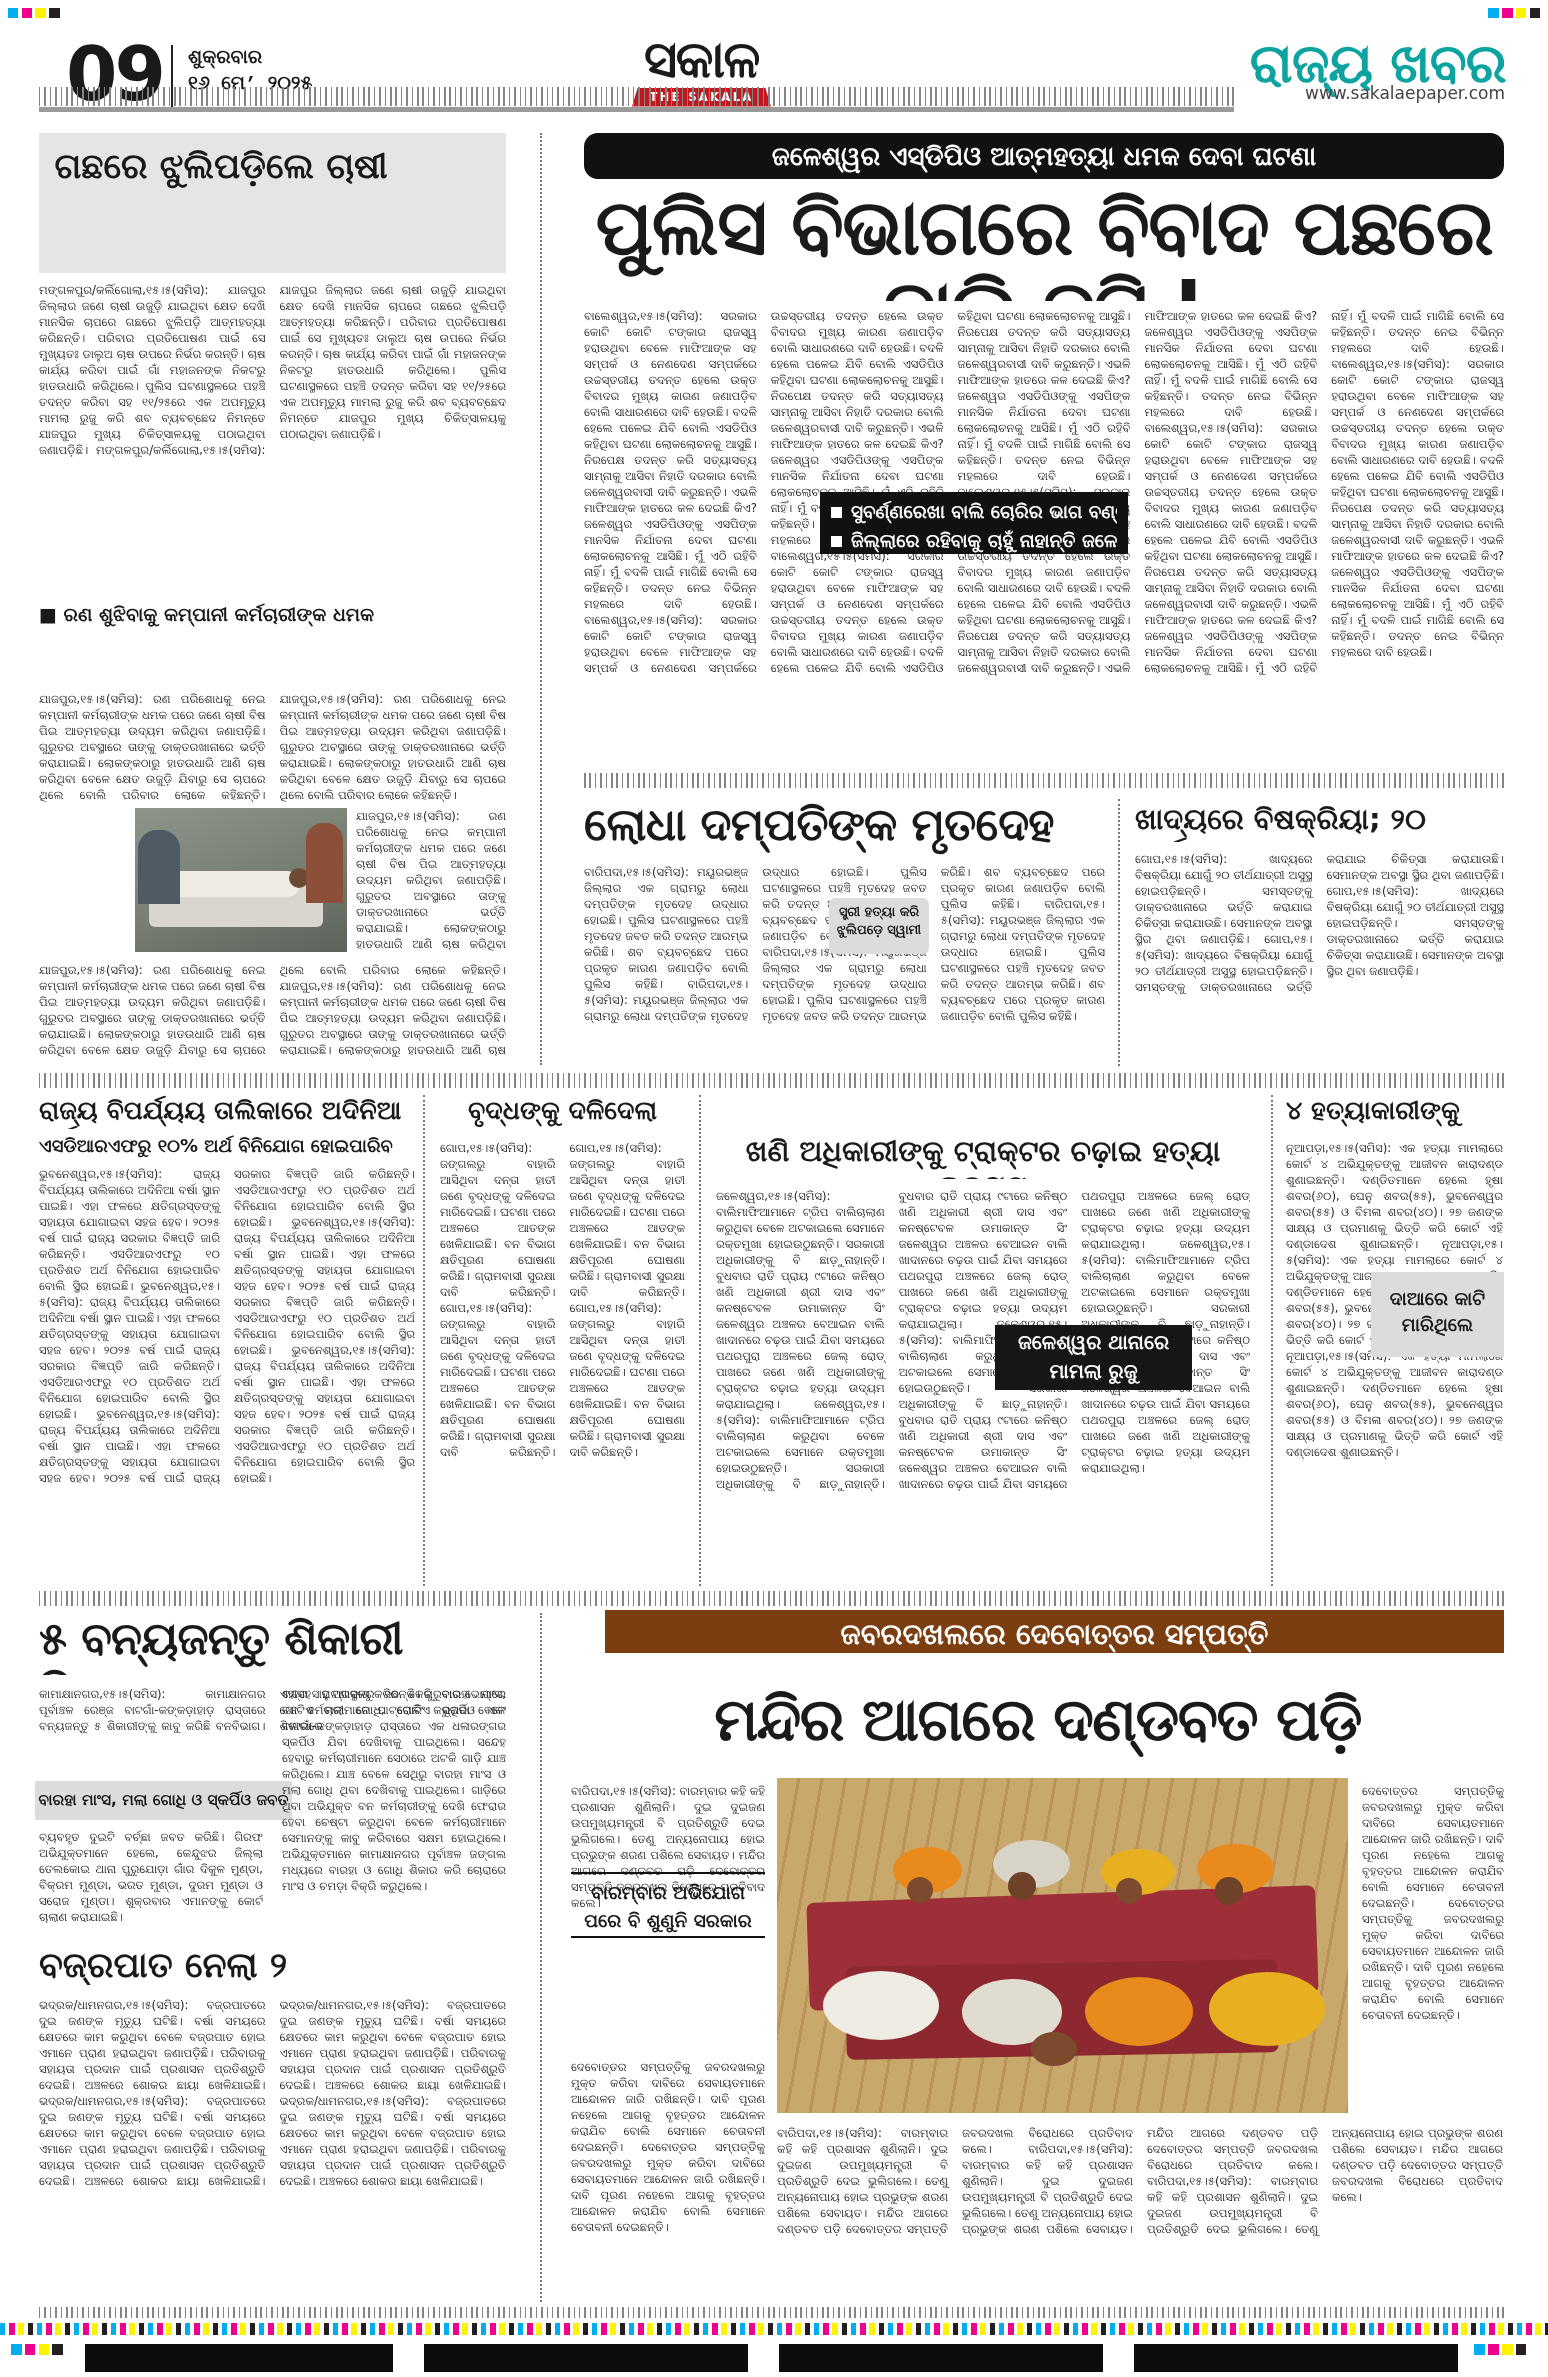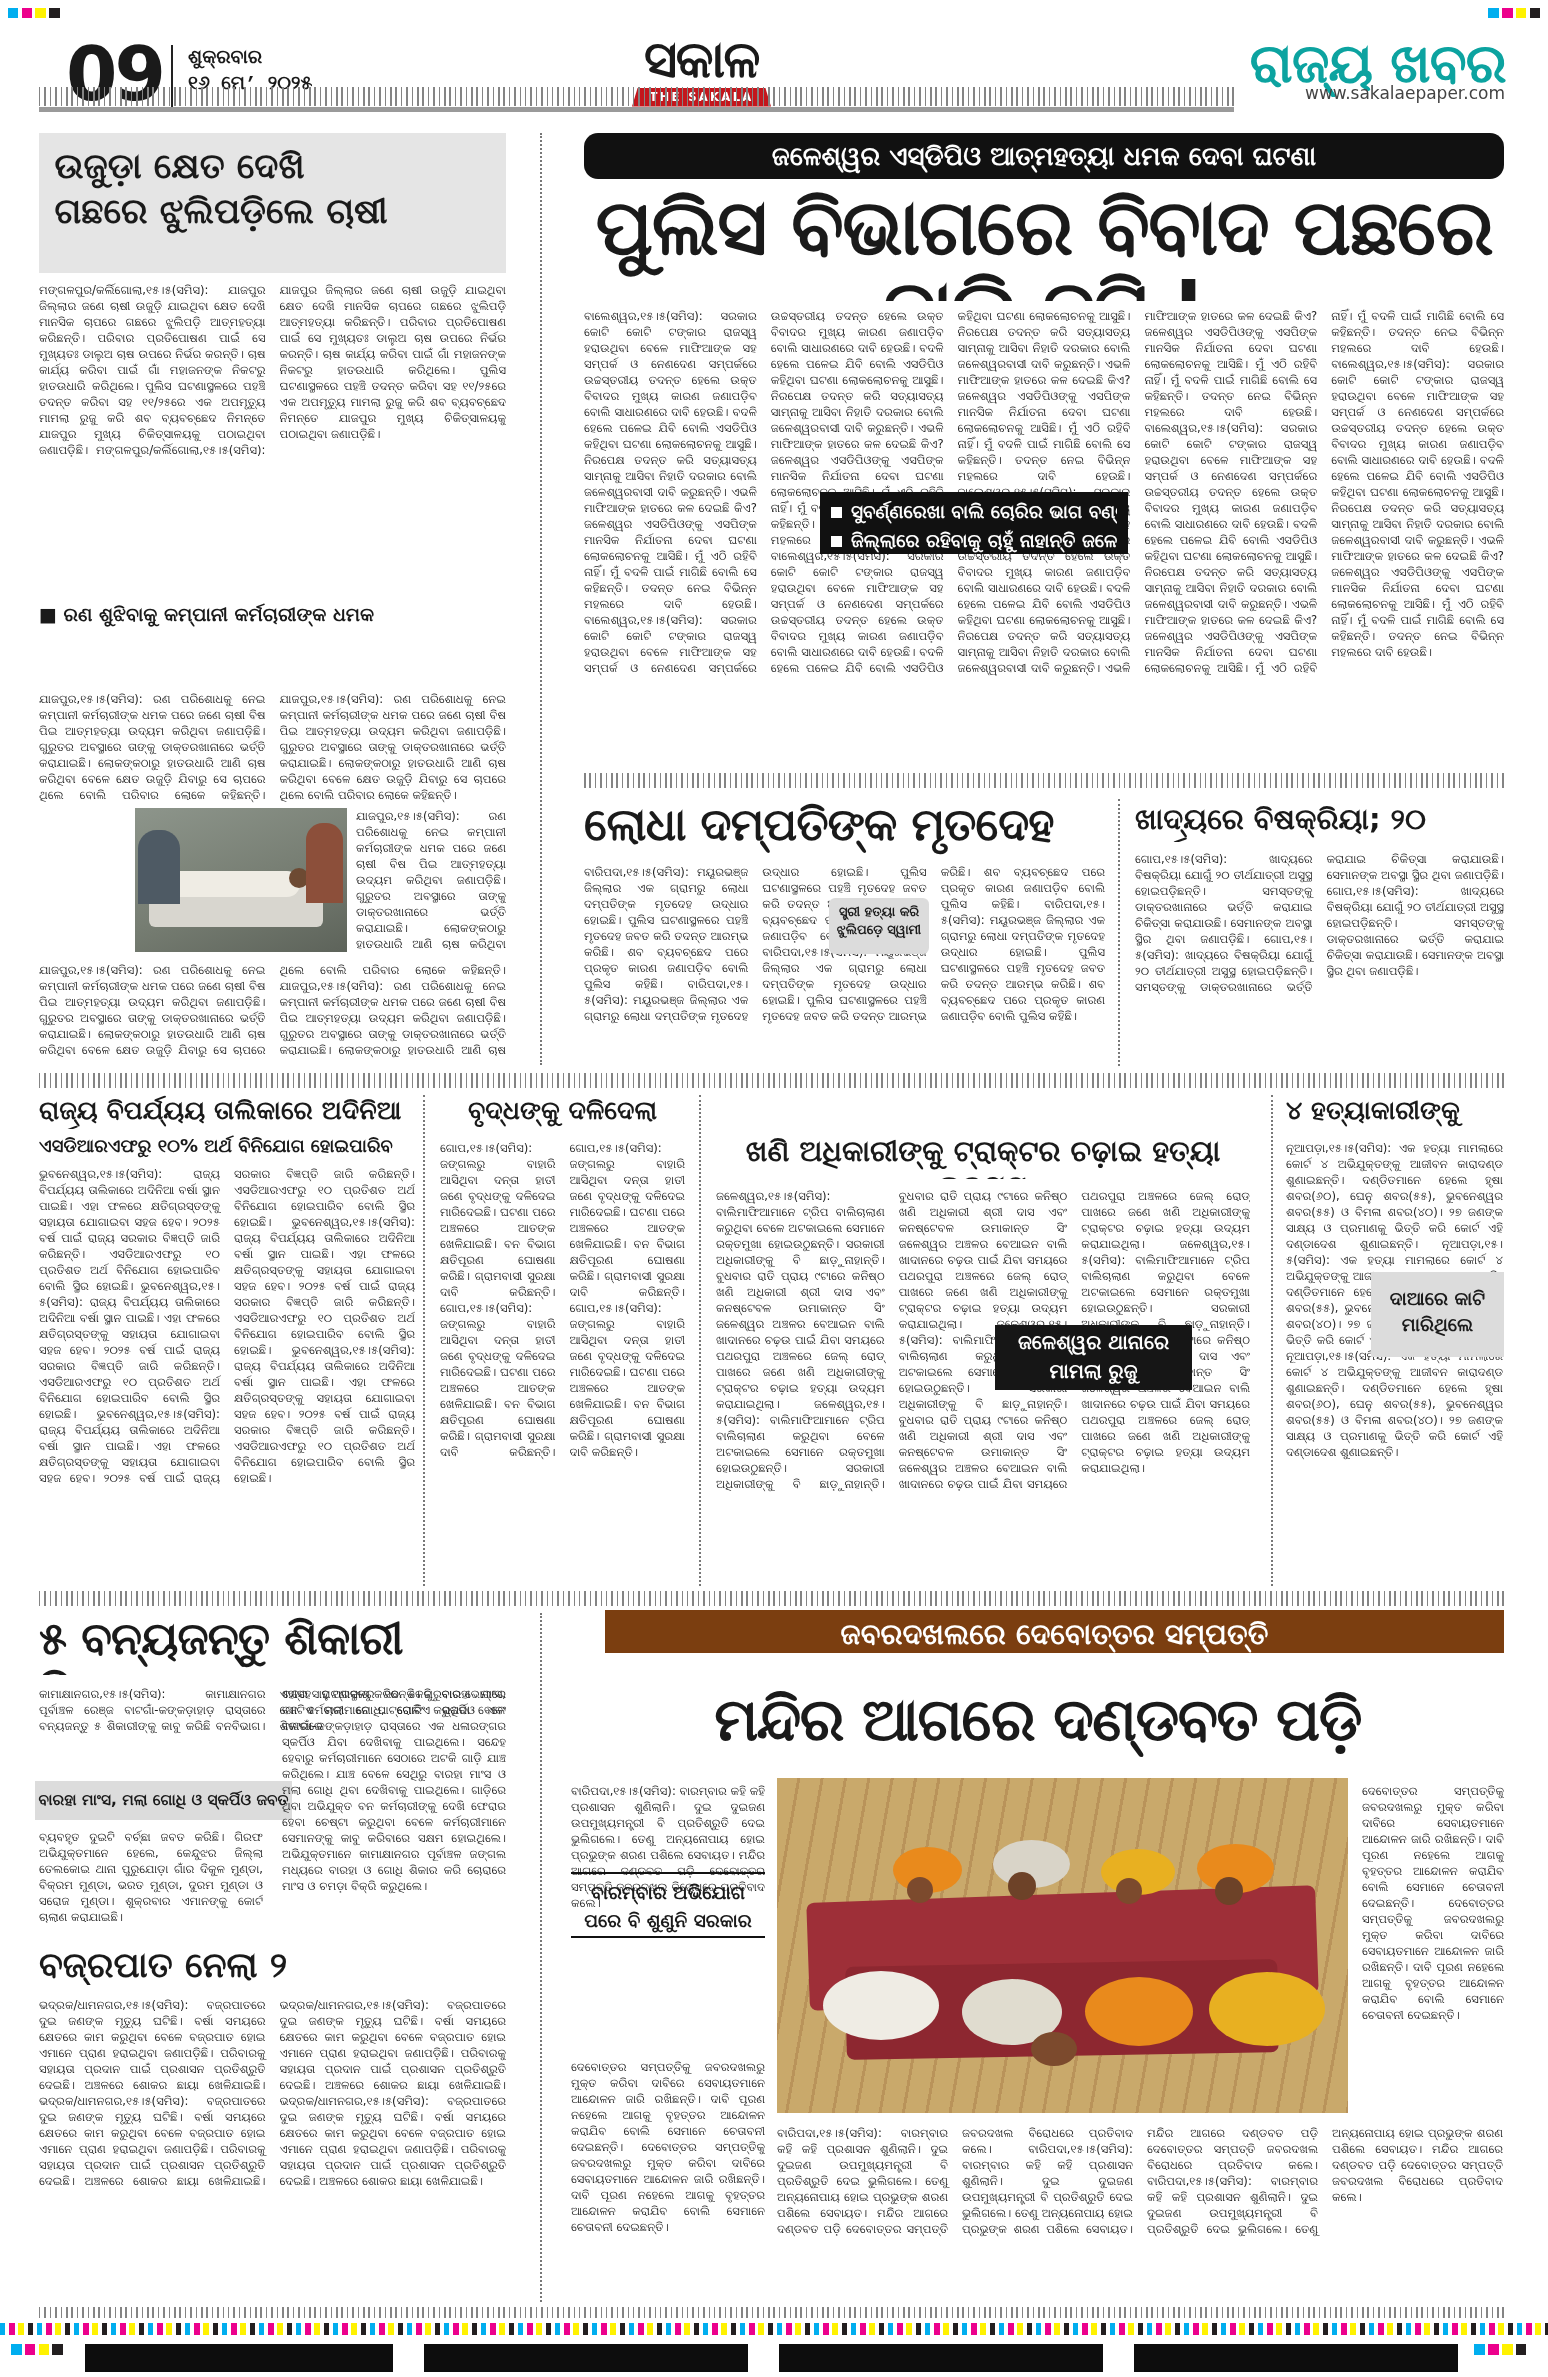--- a/index.html
+++ b/index.html
@@ -83,21 +83,20 @@
     <div class="logo-odia">ସକାଳ</div>
     <div class="ribbon" style="margin-top:3.1px;">THE SAKALA</div>
   </div>
   <div class="abs section-title ellip" style="left:1103px;top:37px;width:403px;height:60px;">ରାଜ୍ୟ ଖବର</div>
   <div class="abs website ellip" style="left:1249px;top:83px;width:256px;height:21.6px;">www.sakalaepaper.com</div>
 
   <div class="abs tickband" style="left:39px;top:87px;width:1195px;height:18.5px;"></div>
   <div class="abs grayrule" style="left:39px;top:107px;width:1195px;height:4.6px;"></div>
 
   <div class="abs hl-block ellip" style="left:39px;top:133px;width:467px;height:140px;padding:10.8px 15.4px;box-sizing:border-box;">
-    <div class="hl-lg">ଉଜୁଡ଼ା କ୍ଷେତ ଦେଖି</div>
     <div class="hl-lg">ଗଛରେ ଝୁଲିପଡ଼ିଲେ ଚାଷୀ</div>
   </div>
   <div class="abs body-txt c2 ellip" style="left:39px;top:282px;width:467px;height:315px;">ମଙ୍ଗଳପୁର/କର୍ଲିଗୋଲା,୧୫।୫(ସମିସ): ଯାଜପୁର ଜିଲ୍ଲାର ଜଣେ ଚାଷୀ ଉଜୁଡ଼ି ଯାଇଥିବା କ୍ଷେତ ଦେଖି ମାନସିକ ଚାପରେ ଗଛରେ ଝୁଲିପଡ଼ି ଆତ୍ମହତ୍ୟା କରିଛନ୍ତି। ପରିବାର ପ୍ରତିପୋଷଣ ପାଇଁ ସେ ମୁଖ୍ୟତଃ ଡାଲୁଅ ଚାଷ ଉପରେ ନିର୍ଭର କରନ୍ତି। ଚାଷ କାର୍ଯ୍ୟ କରିବା ପାଇଁ ଗାଁ ମହାଜନଙ୍କ ନିକଟରୁ ହାତଉଧାରି କରିଥିଲେ। ପୁଲିସ ଘଟଣାସ୍ଥଳରେ ପହଞ୍ଚି ତଦନ୍ତ କରିବା ସହ ୧୧/୨୫ରେ ଏକ ଅପମୃତ୍ୟୁ ମାମଲା ରୁଜୁ କରି ଶବ ବ୍ୟବଚ୍ଛେଦ ନିମନ୍ତେ ଯାଜପୁର ମୁଖ୍ୟ ଚିକିତ୍ସାଳୟକୁ ପଠାଇଥିବା ଜଣାପଡ଼ିଛି। ମଙ୍ଗଳପୁର/କର୍ଲିଗୋଲା,୧୫।୫(ସମିସ): ଯାଜପୁର ଜିଲ୍ଲାର ଜଣେ ଚାଷୀ ଉଜୁଡ଼ି ଯାଇଥିବା କ୍ଷେତ ଦେଖି ମାନସିକ ଚାପରେ ଗଛରେ ଝୁଲିପଡ଼ି ଆତ୍ମହତ୍ୟା କରିଛନ୍ତି। ପରିବାର ପ୍ରତିପୋଷଣ ପାଇଁ ସେ ମୁଖ୍ୟତଃ ଡାଲୁଅ ଚାଷ ଉପରେ ନିର୍ଭର କରନ୍ତି। ଚାଷ କାର୍ଯ୍ୟ କରିବା ପାଇଁ ଗାଁ ମହାଜନଙ୍କ ନିକଟରୁ ହାତଉଧାରି କରିଥିଲେ। ପୁଲିସ ଘଟଣାସ୍ଥଳରେ ପହଞ୍ଚି ତଦନ୍ତ କରିବା ସହ ୧୧/୨୫ରେ ଏକ ଅପମୃତ୍ୟୁ ମାମଲା ରୁଜୁ କରି ଶବ ବ୍ୟବଚ୍ଛେଦ ନିମନ୍ତେ ଯାଜପୁର ମୁଖ୍ୟ ଚିକିତ୍ସାଳୟକୁ ପଠାଇଥିବା ଜଣାପଡ଼ିଛି।</div>
 
   <div class="abs kicker-line ellip" style="left:39px;top:603px;width:467px;height:25px;">■ ରଣ ଶୁଝିବାକୁ କମ୍ପାନୀ କର୍ମଚାରୀଙ୍କ ଧମକ</div>
   <div class="abs body-txt c2 ellip" style="left:39px;top:691px;width:467px;height:113px;">ଯାଜପୁର,୧୫।୫(ସମିସ): ରଣ ପରିଶୋଧକୁ ନେଇ କମ୍ପାନୀ କର୍ମଚାରୀଙ୍କ ଧମକ ପରେ ଜଣେ ଚାଷୀ ବିଷ ପିଇ ଆତ୍ମହତ୍ୟା ଉଦ୍ୟମ କରିଥିବା ଜଣାପଡ଼ିଛି। ଗୁରୁତର ଅବସ୍ଥାରେ ତାଙ୍କୁ ଡାକ୍ତରଖାନାରେ ଭର୍ତ୍ତି କରାଯାଇଛି। ଲୋକଙ୍କଠାରୁ ହାତଉଧାରି ଆଣି ଚାଷ କରିଥିବା ବେଳେ କ୍ଷେତ ଉଜୁଡ଼ି ଯିବାରୁ ସେ ଚାପରେ ଥିଲେ ବୋଲି ପରିବାର ଲୋକେ କହିଛନ୍ତି। ଯାଜପୁର,୧୫।୫(ସମିସ): ରଣ ପରିଶୋଧକୁ ନେଇ କମ୍ପାନୀ କର୍ମଚାରୀଙ୍କ ଧମକ ପରେ ଜଣେ ଚାଷୀ ବିଷ ପିଇ ଆତ୍ମହତ୍ୟା ଉଦ୍ୟମ କରିଥିବା ଜଣାପଡ଼ିଛି। ଗୁରୁତର ଅବସ୍ଥାରେ ତାଙ୍କୁ ଡାକ୍ତରଖାନାରେ ଭର୍ତ୍ତି କରାଯାଇଛି। ଲୋକଙ୍କଠାରୁ ହାତଉଧାରି ଆଣି ଚାଷ କରିଥିବା ବେଳେ କ୍ଷେତ ଉଜୁଡ଼ି ଯିବାରୁ ସେ ଚାପରେ ଥିଲେ ବୋଲି ପରିବାର ଲୋକେ କହିଛନ୍ତି।</div>
 
   <div class="abs photo ph1" style="left:135px;top:808px;width:212px;height:144px;">
     <div class="abs" style="left:14px;top:74px;width:174px;height:45px;background:#d8d6cf;border-radius:6.2px;"></div>
     <div class="abs" style="left:26px;top:63px;width:139px;height:26px;background:#efece4;border-radius:13px;"></div>

